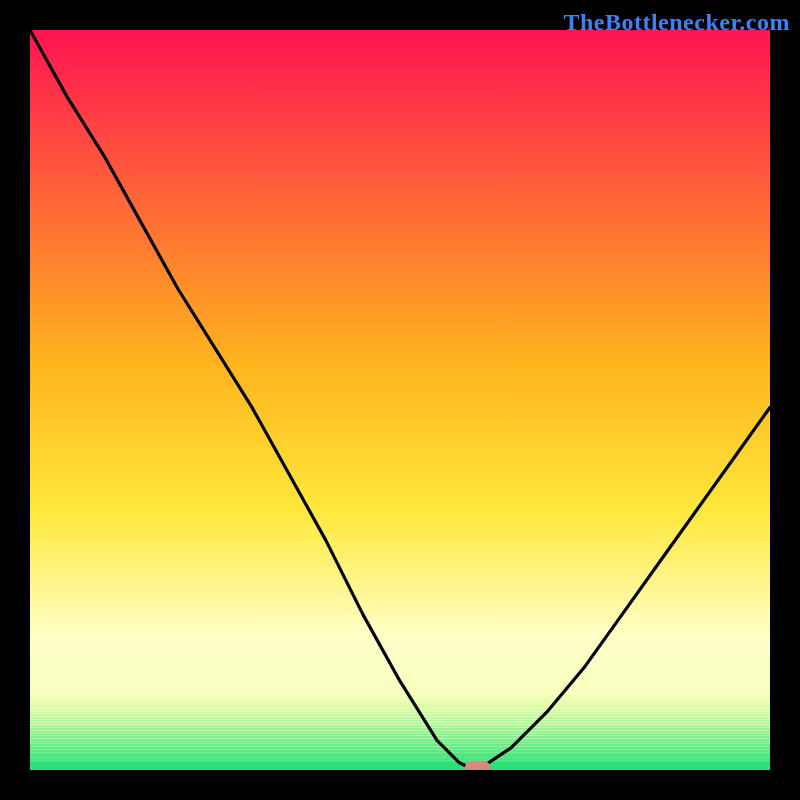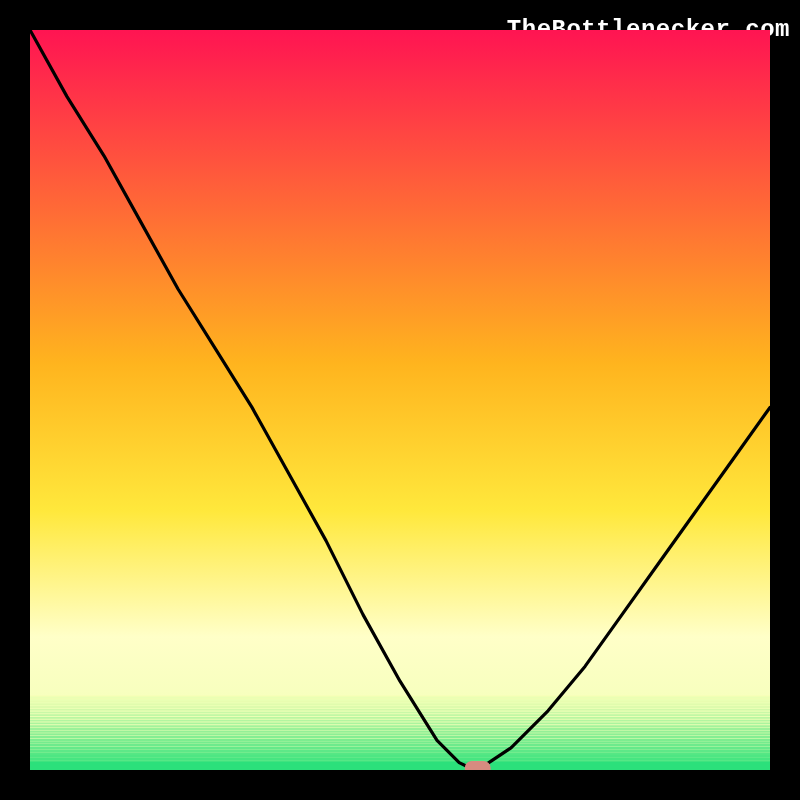--- a/index.html
+++ b/index.html
@@ -19,24 +19,24 @@
   .plot-area {
     position: absolute;
     left: 30px;
     top: 30px;
     width: 740px;
     height: 740px;
     overflow: hidden;
   }
   .brand {
     position: absolute;
-    top: 16px;
+    top: 9px;
     right: 10px;
-    color: #ffffff;
-    font-family: Liberation Mono, monospace;
+    color: #3b82f6;
+    font-family: Liberation Serif, serif;
     font-size: 24px;
     font-weight: 600;
     letter-spacing: 0.5px;
     pointer-events: none;
   }
 </style>
 </head>
 <body>
 
 <div class="frame">

